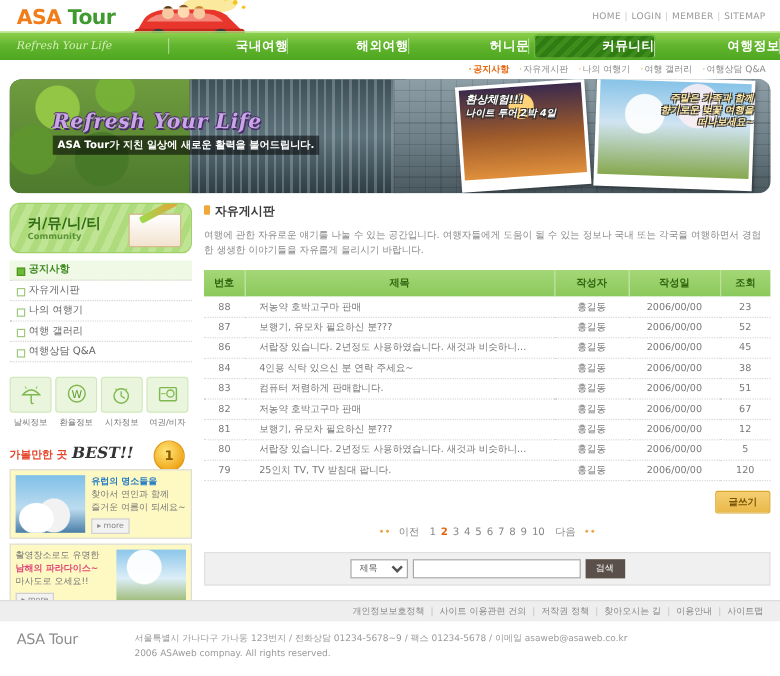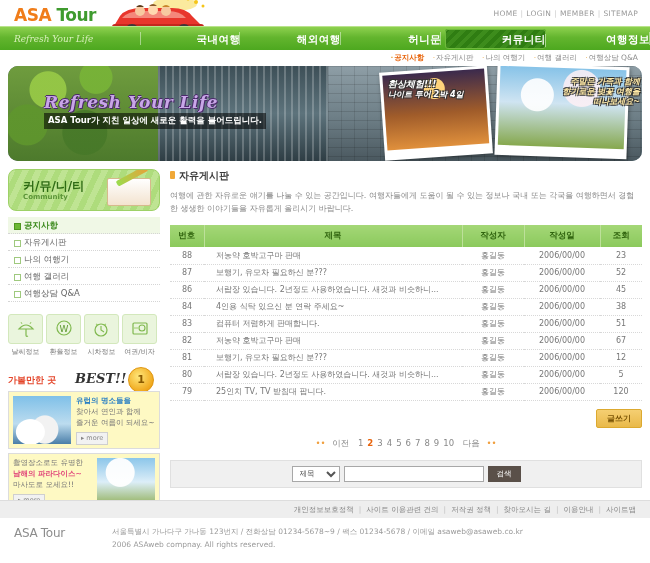--- a/index.html
+++ b/index.html
@@ -139,21 +139,21 @@
       linear-gradient(to bottom, #87c3e8 0%, #cfe4f2 45%, #86a84e 100%);
   }
   .photo-cap {
     position: absolute; color: #fff; font-weight: bold; font-size: 8px;
     text-shadow: 1px 1px 0 #333, -1px -1px 0 #333, 1px -1px 0 #333, -1px 1px 0 #333;
     line-height: 1.25;
     font-style: italic;
   }
   .cap1 { left: 10px; top: 18px; width: 96px; }
   .cap1 .l1 { font-size: 9px; }
-  .cap2 { left: 144px; top: 16px; width: 118px; text-align: right; color: #ffe9a6; }
+  .cap2 { left: 132px; top: 16px; width: 118px; text-align: right; color: #ffe9a6; }
 
   
   .body-wrap { display: flex; margin: 8px 8px 0 8px; }
   .sidebar { width: 152px; flex: none; }
   .content { flex: 1; margin-left: 10px; }
 
   
   .comm-box {
     position: relative; height: 42px; border-radius: 8px; overflow: hidden;
     background: repeating-linear-gradient(115deg, #bfe493 0 6px, #aedc7c 6px 12px);
@@ -192,21 +192,21 @@
     border: 1px solid #d3e8bc; border-radius: 3px;
     display: flex; align-items: center; justify-content: center;
   }
   .icon-cap { font-size: 7px; color: #777; margin-top: 3px; }
 
   .best-title { margin-top: 14px; position: relative; height: 16px; }
   .best-k { font-size: 9px; font-weight: bold; color: #e4452a; }
   .best-e {
     font-family: "DejaVu Serif", "Liberation Serif", serif;
     font-style: italic; font-weight: bold; font-size: 13px; color: #333;
-    margin-left: 16px;
+    margin-left: 1px;
   }
   .medal {
     position: absolute; right: 6px; top: -4px; width: 26px; height: 26px;
     border-radius: 50%;
     background: radial-gradient(circle at 40% 35%, #ffe77a, #f0a91e 70%, #d88a0c);
     border: 1px solid #e0960f; color: #8a5a00; font-weight: bold;
     font-size: 11px; text-align: center; line-height: 24px;
   }
 
   .promo {

